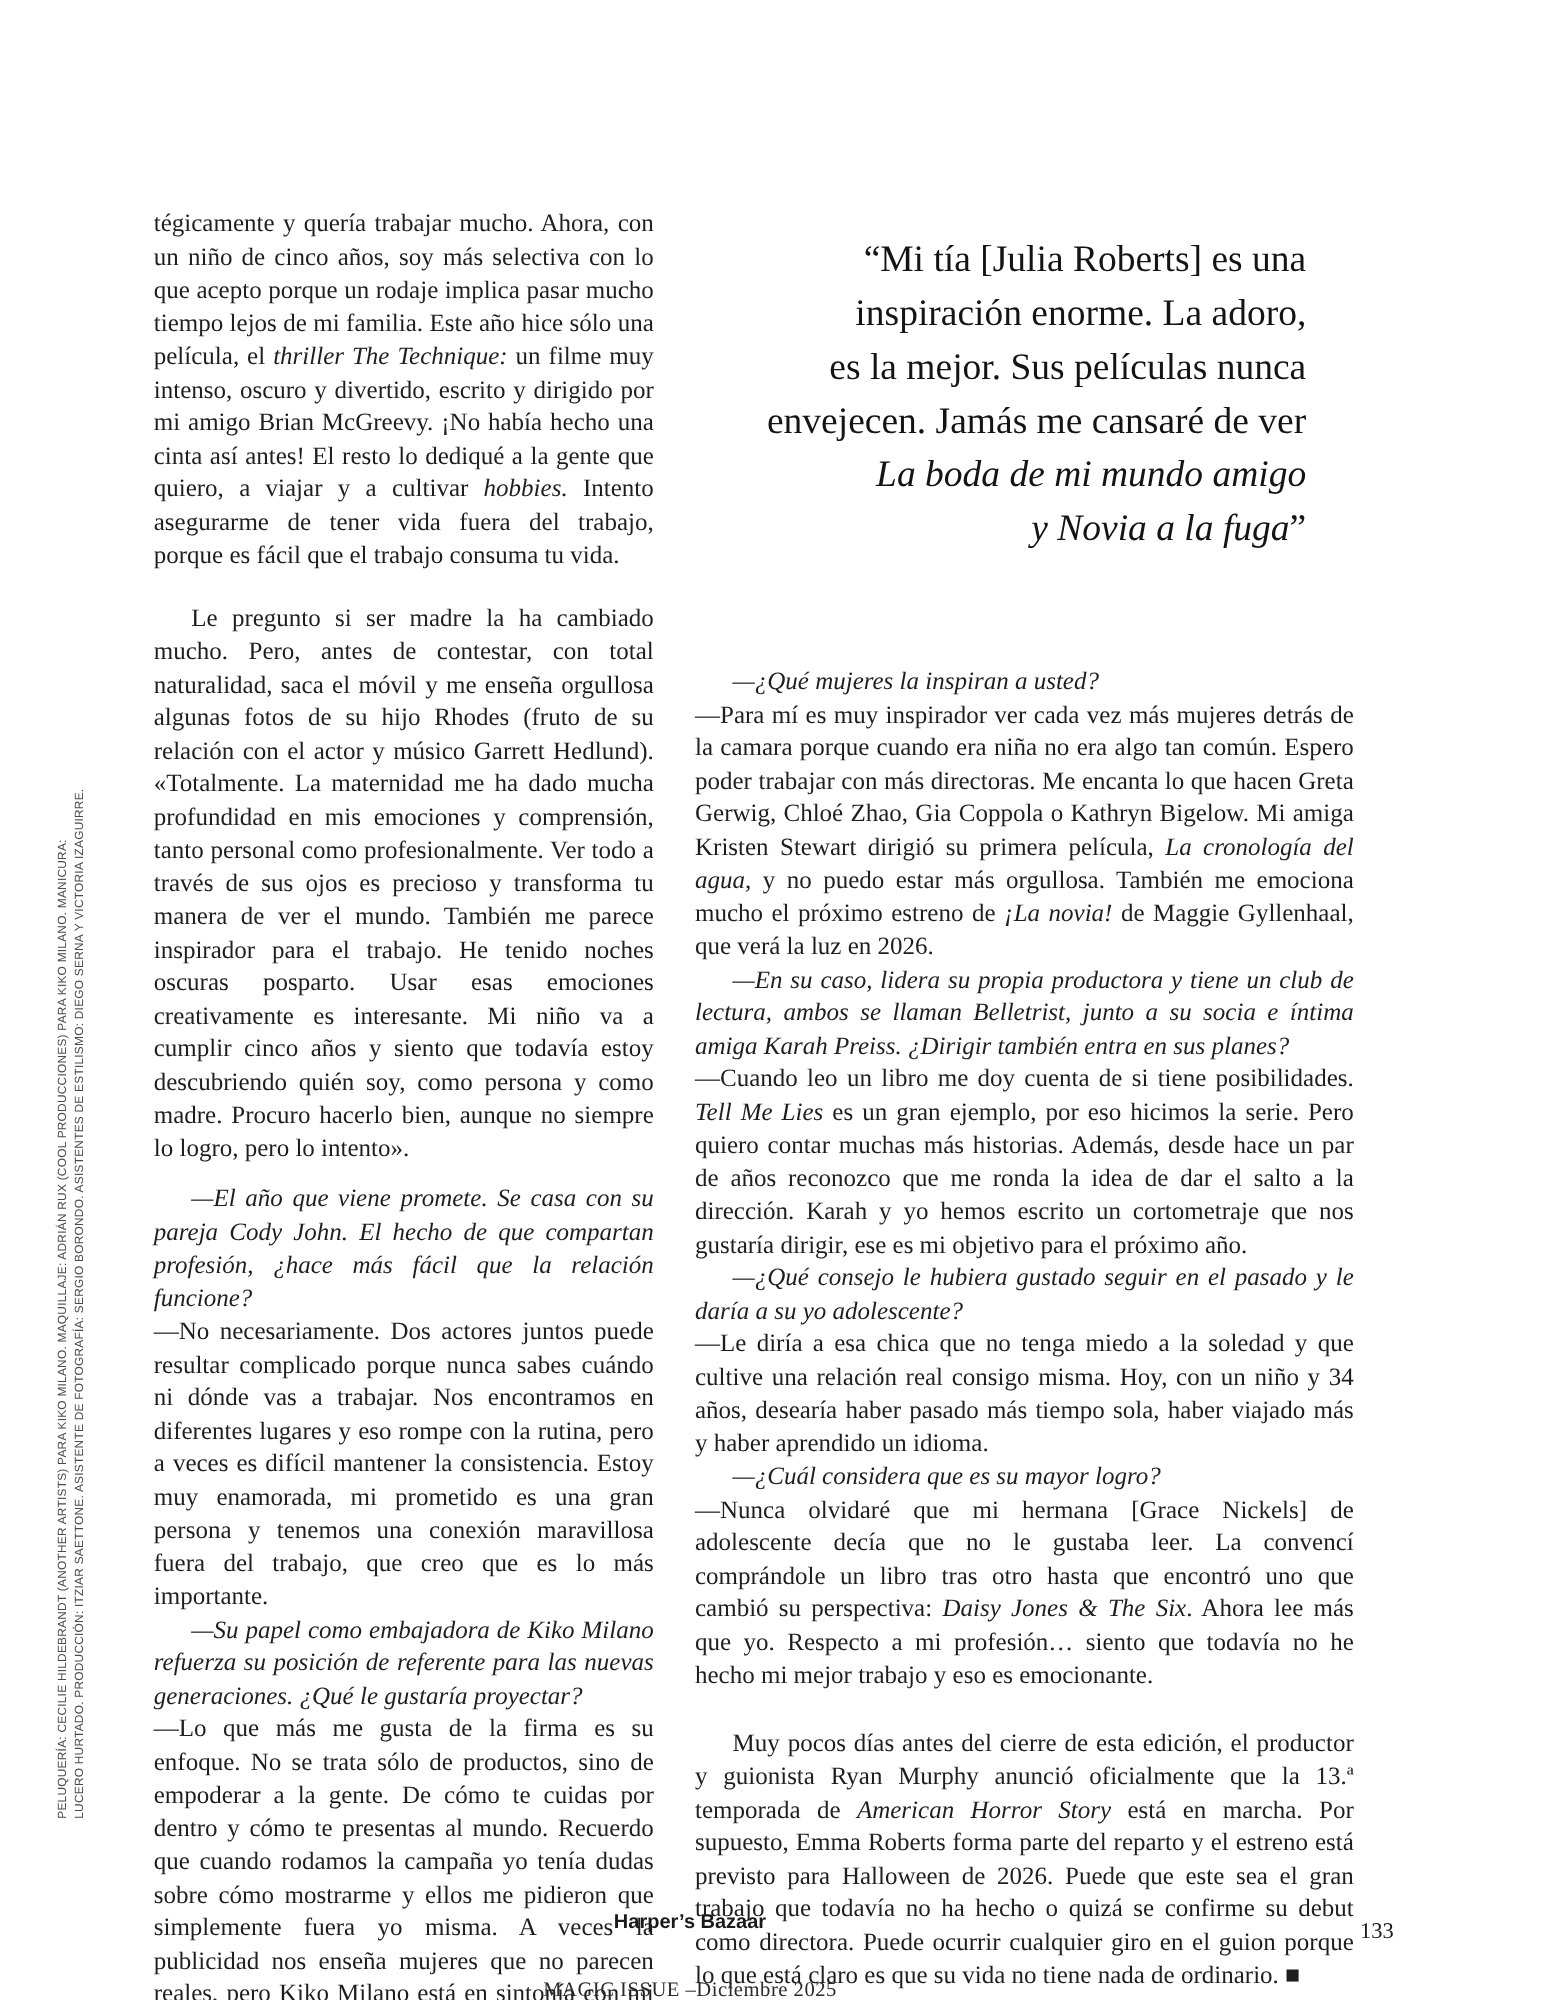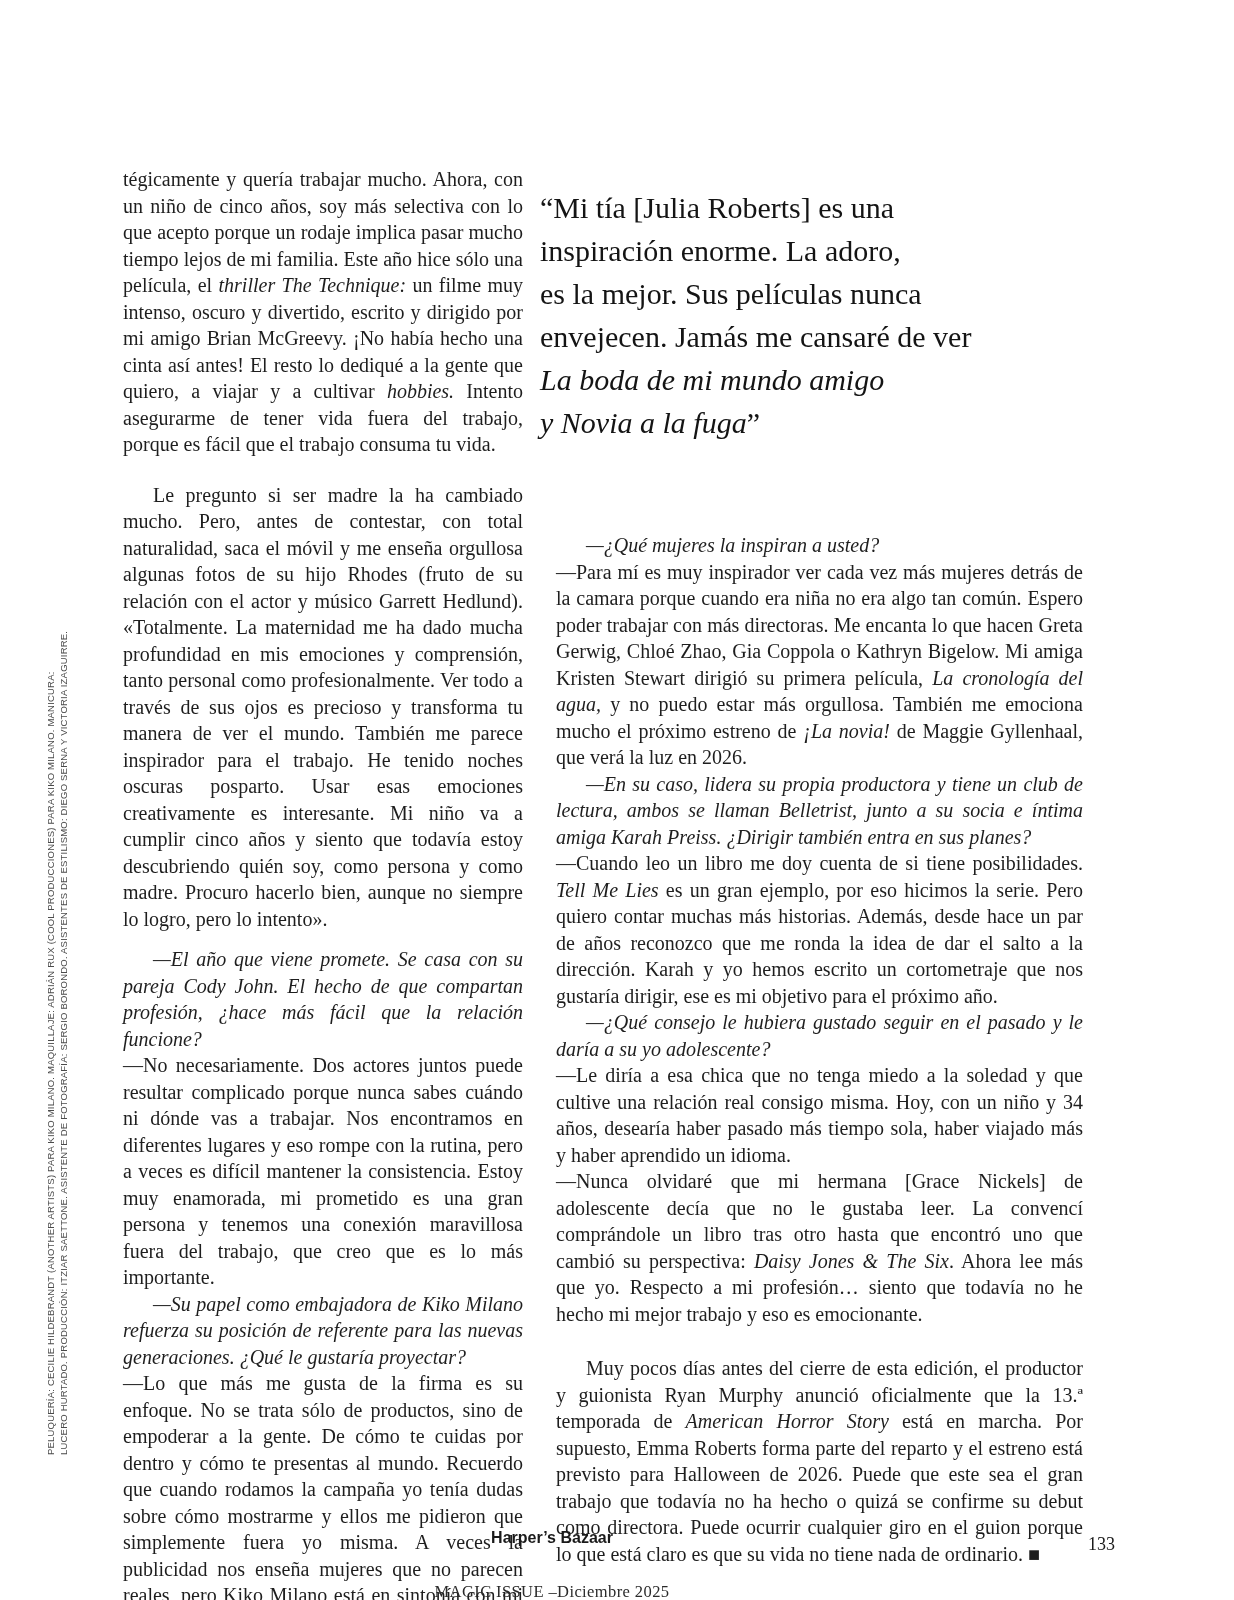--- a/index.html
+++ b/index.html
@@ -32,21 +32,21 @@
     color: #4a4a4a;
     white-space: nowrap;
   }
 
   
   .pullquote {
     position: absolute;
     left: 540px;
     top: 186px;
     width: 505px;
-    text-align: left;
+    text-align: right;
     font-family: "Liberation Serif", serif;
     font-size: 30px;
     line-height: 43px;
     color: #141414;
   }
   .pullquote .q-line { display: block; }
 
   
   .col {
     position: absolute;
@@ -125,20 +125,21 @@
       <p class="para answer"><span>—Lo que más me gusta de la firma es su enfoque. No se trata sólo de productos, sino de empoderar a la gente. De cómo te cuidas por dentro y cómo te presentas al mundo. Recuerdo que cuando rodamos la campaña yo tenía dudas sobre cómo mostrarme y ellos me pidieron que simplemente fuera yo misma. A veces la publicidad nos enseña mujeres que no parecen reales, pero Kiko Milano está en sintonía con mi visión de la belleza.</span></p>
     </div>
 
   <div class="col col-right">
       <p class="para question indent"><span>—¿Qué mujeres la inspiran a usted?</span></p>
       <p class="para answer"><span>—Para mí es muy inspirador ver cada vez más mujeres detrás de la camara porque cuando era niña no era algo tan común. Espero poder trabajar con más directoras. Me encanta lo que hacen Greta Gerwig, Chloé Zhao, Gia Coppola o Kathryn Bigelow. Mi amiga Kristen Stewart dirigió su primera película, </span><i>La cronología del agua,</i><span> y no puedo estar más orgullosa. También me emociona mucho el próximo estreno de </span><i>¡La novia!</i><span> de Maggie Gyllenhaal, que verá la luz en 2026.</span></p>
       <p class="para question indent"><span>—En su caso, lidera su propia productora y tiene un club de lectura, ambos se llaman Belletrist, junto a su socia e íntima amiga Karah Preiss. ¿Dirigir también entra en sus planes?</span></p>
       <p class="para answer"><span>—Cuando leo un libro me doy cuenta de si tiene posibilidades. </span><i>Tell Me Lies</i><span> es un gran ejemplo, por eso hicimos la serie. Pero quiero contar muchas más historias. Además, desde hace un par de años reconozco que me ronda la idea de dar el salto a la dirección. Karah y yo hemos escrito un cortometraje que nos gustaría dirigir, ese es mi objetivo para el próximo año.</span></p>
       <p class="para question indent"><span>—¿Qué consejo le hubiera gustado seguir en el pasado y le daría a su yo adolescente?</span></p>
       <p class="para answer"><span>—Le diría a esa chica que no tenga miedo a la soledad y que cultive una relación real consigo misma. Hoy, con un niño y 34 años, desearía haber pasado más tiempo sola, haber viajado más y haber aprendido un idioma.</span></p>
+      <p class="para question indent"><span>—¿Cuál considera que es su mayor logro?</span></p>
       <p class="para answer"><span>—Nunca olvidaré que mi hermana [Grace Nickels] de adolescente decía que no le gustaba leer. La convencí comprándole un libro tras otro hasta que encontró uno que cambió su perspectiva: </span><i>Daisy Jones &amp; The Six</i><span>. Ahora lee más que yo. Respecto a mi profesión… siento que todavía no he hecho mi mejor trabajo y eso es emocionante.</span></p>
       <p class="para answer indent" style="margin-top: 28px;"><span>Muy pocos días antes del cierre de esta edición, el productor y guionista Ryan Murphy anunció oficialmente que la 13.ª temporada de </span><i>American Horror Story</i><span> está en marcha. Por supuesto, Emma Roberts forma parte del reparto y el estreno está previsto para Halloween de 2026. Puede que este sea el gran trabajo que todavía no ha hecho o quizá se confirme su debut como directora. Puede ocurrir cualquier giro en el guion porque lo que está claro es que su vida no tiene nada de ordinario. ■</span></p>
     </div>
 
   <div class="footer">
     <div class="brand">Harper’s Bazaar</div>
     <div class="issue">MAGIC ISSUE –Diciembre 2025</div>
   </div>
 
   <div class="page-number">133</div>

